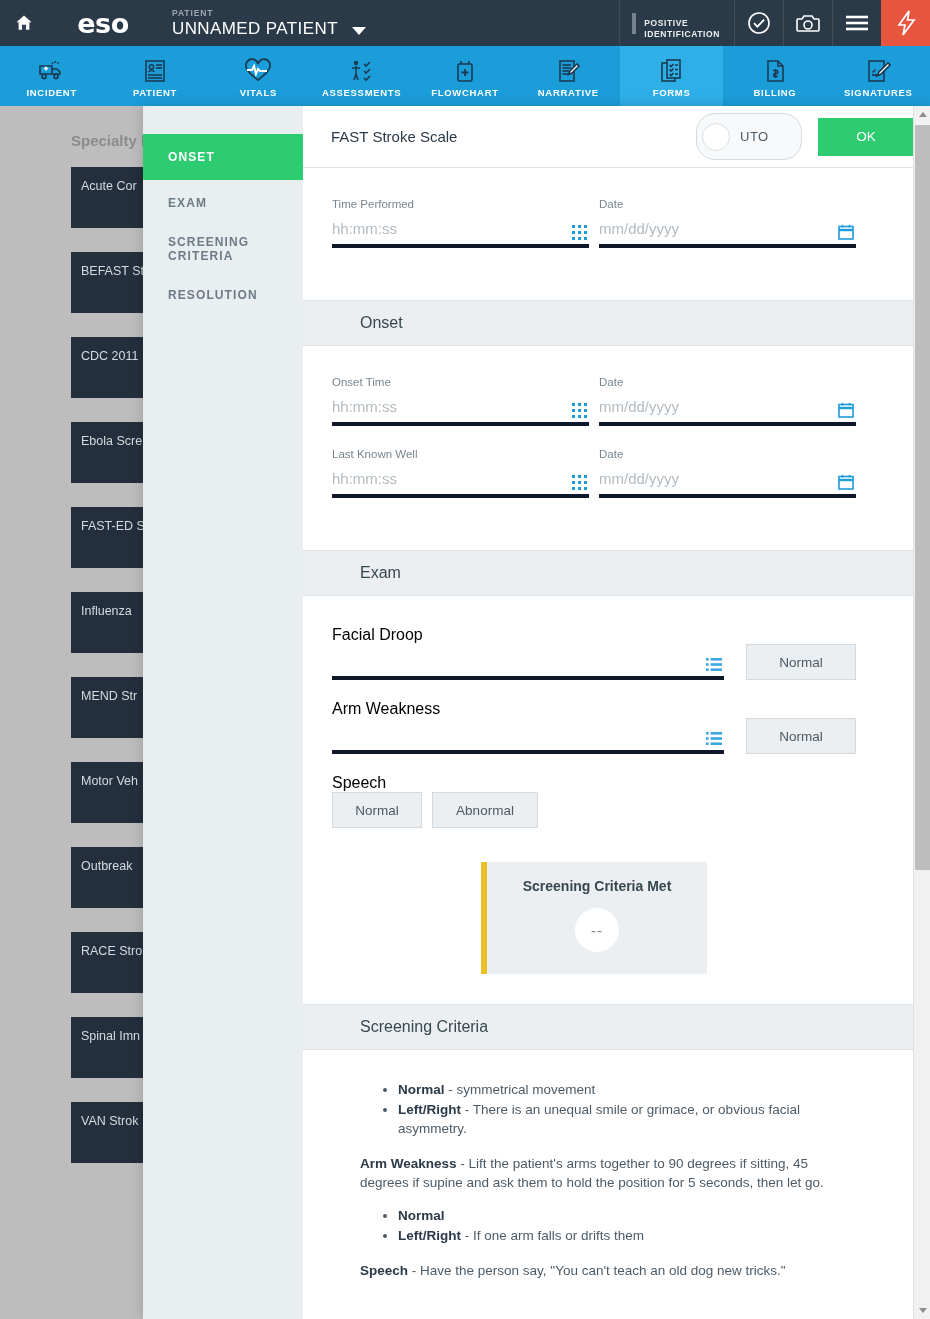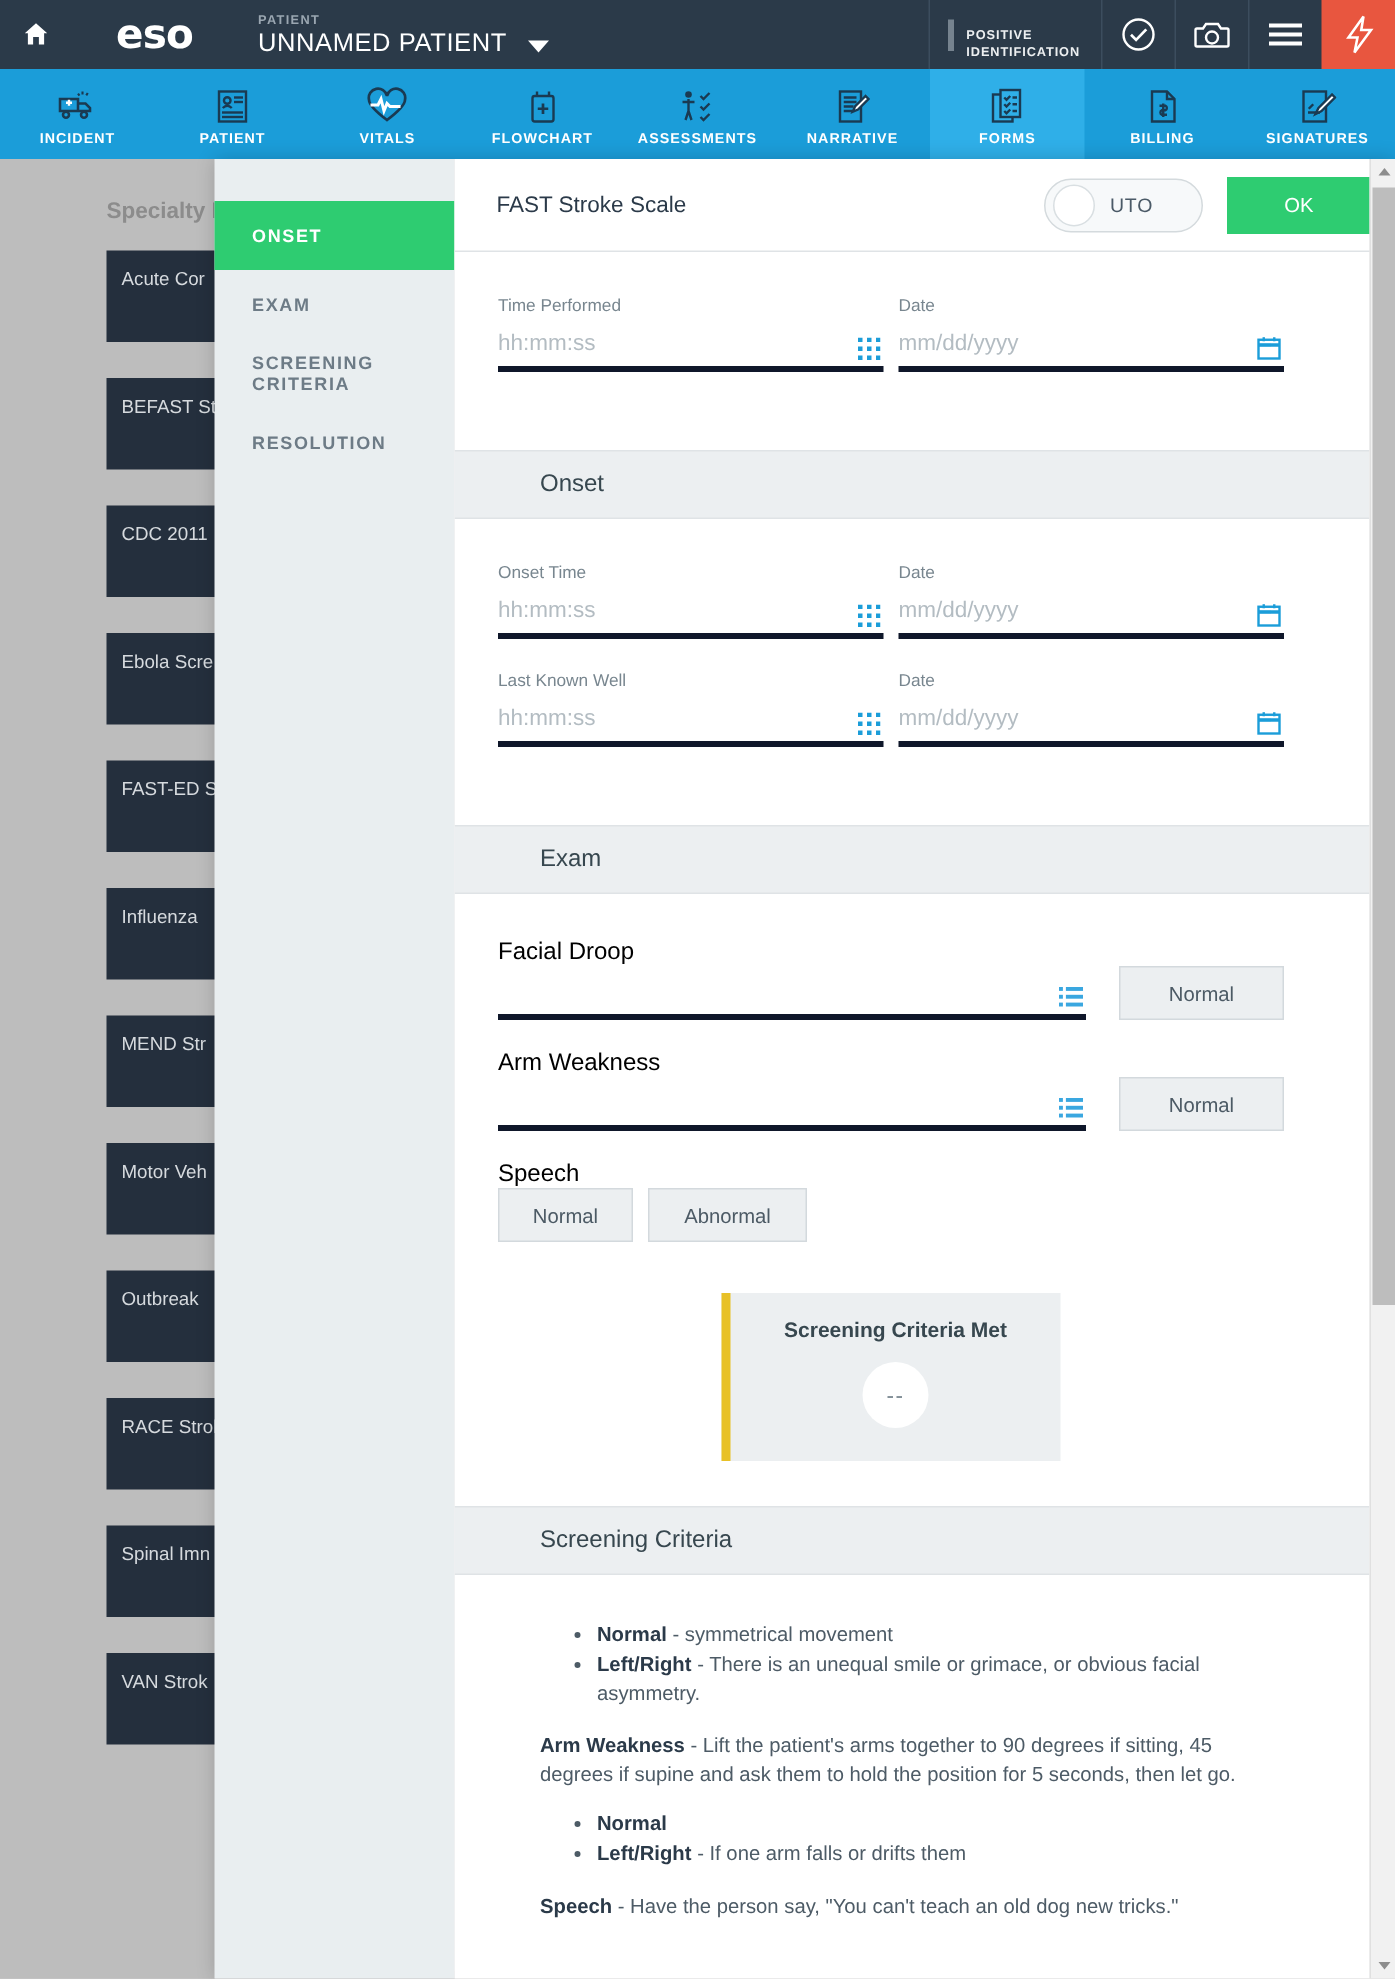--- a/index.html
+++ b/index.html
@@ -134,21 +134,21 @@
     overflow: hidden;
   }
   .modal-head {
     height: 62px; background: #fff;
     display: flex; align-items: center;
     padding: 0 16px 0 28px;
     border-bottom: 1px solid #dfe3e6;
   }
   .modal-title { font-size: 15px; color: #2b3a49; flex: 1; }
   .uto-toggle {
-    width: 106px; height: 36px; border: 1px solid #d4dadd;
+    width: 106px; height: 47px; border: 1px solid #d4dadd;
     border-radius: 19px; background: #f7f9fa;
     display: flex; align-items: center; gap: 10px;
     padding-left: 5px; margin-right: 16px; cursor: pointer;
   }
   .uto-knob {
     width: 28px; height: 28px; border-radius: 50%;
     background: #ffffff; border: 1px solid #d9dfe2;
   }
   .uto-lbl { font-size: 13px; color: #4b5a67; letter-spacing: 0.5px; }
   .ok-btn {
@@ -307,34 +307,34 @@
     <span class="nlbl">PATIENT</span>
   </div>
   <div class="navtab">
     <svg width="28" height="26" viewBox="0 0 28 26" fill="none" stroke="#1a3a52" stroke-width="1.8">
       <path d="M14 22 C6 16 2 12 2 8.5 A5.5 5.5 0 0 1 14 6 A5.5 5.5 0 0 1 26 8.5 C26 12 22 16 14 22z"></path>
       <path d="M3 12 h5 l2-4 2 8 2-5 2 2 h7" stroke="#fff" stroke-width="2"></path>
     </svg>
     <span class="nlbl">VITALS</span>
   </div>
   <div class="navtab">
+    <svg width="28" height="26" viewBox="0 0 28 26" fill="none" stroke="#1a3a52" stroke-width="1.6">
+      <circle cx="8" cy="5" r="2.2" fill="#1a3a52" stroke="none"></circle>
+      <path d="M8 8 v8 M4 10 l8 0 M6 22 l2-6 M10 22 l-2-6"></path>
+      <path d="M16 6 l2 2 4-4 M16 13 l2 2 4-4 M16 20 l2 2 4-4"></path>
+    </svg>
+    <span class="nlbl">ASSESSMENTS</span>
+  </div>
+  <div class="navtab">
     <svg width="24" height="26" viewBox="0 0 24 26" fill="none" stroke="#1a3a52" stroke-width="1.6">
       <path d="M8 3 v3 M16 3 v3"></path>
         <rect x="5" y="6" width="14" height="17" rx="1.5"></rect>
       <path d="M12 11 v7 M8.5 14.5 h7" stroke-width="1.8"></path>
     </svg>
     <span class="nlbl">FLOWCHART</span>
-  </div>
-  <div class="navtab">
-    <svg width="28" height="26" viewBox="0 0 28 26" fill="none" stroke="#1a3a52" stroke-width="1.6">
-      <circle cx="8" cy="5" r="2.2" fill="#1a3a52" stroke="none"></circle>
-      <path d="M8 8 v8 M4 10 l8 0 M6 22 l2-6 M10 22 l-2-6"></path>
-      <path d="M16 6 l2 2 4-4 M16 13 l2 2 4-4 M16 20 l2 2 4-4"></path>
-    </svg>
-    <span class="nlbl">ASSESSMENTS</span>
   </div>
   <div class="navtab">
     <svg width="26" height="26" viewBox="0 0 26 26" fill="none" stroke="#1a3a52" stroke-width="1.6">
       <rect x="5" y="3" width="14" height="20"></rect>
       <line x1="7.5" y1="7" x2="16" y2="7"></line>
         <line x1="7.5" y1="10" x2="16" y2="10"></line>
         <line x1="7.5" y1="13" x2="14" y2="13"></line>
         <line x1="7.5" y1="16" x2="13" y2="16"></line>
       <path d="M22 6 l-7 7 -1.5 3.5 3.5-1.5 7-7z" fill="#fff"></path>
     </svg>

